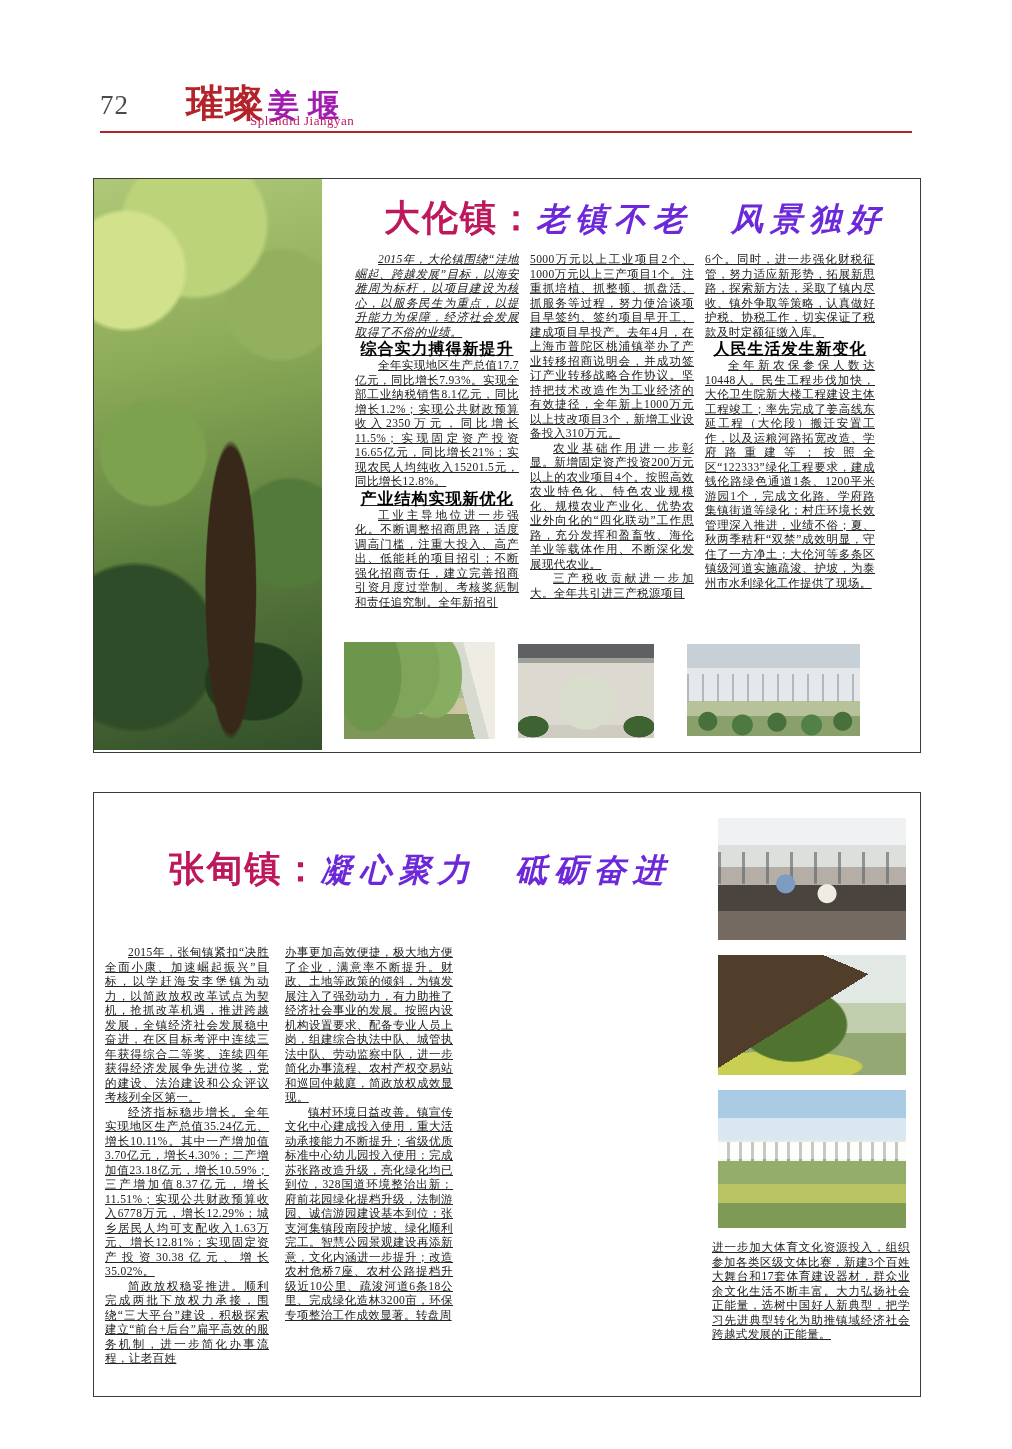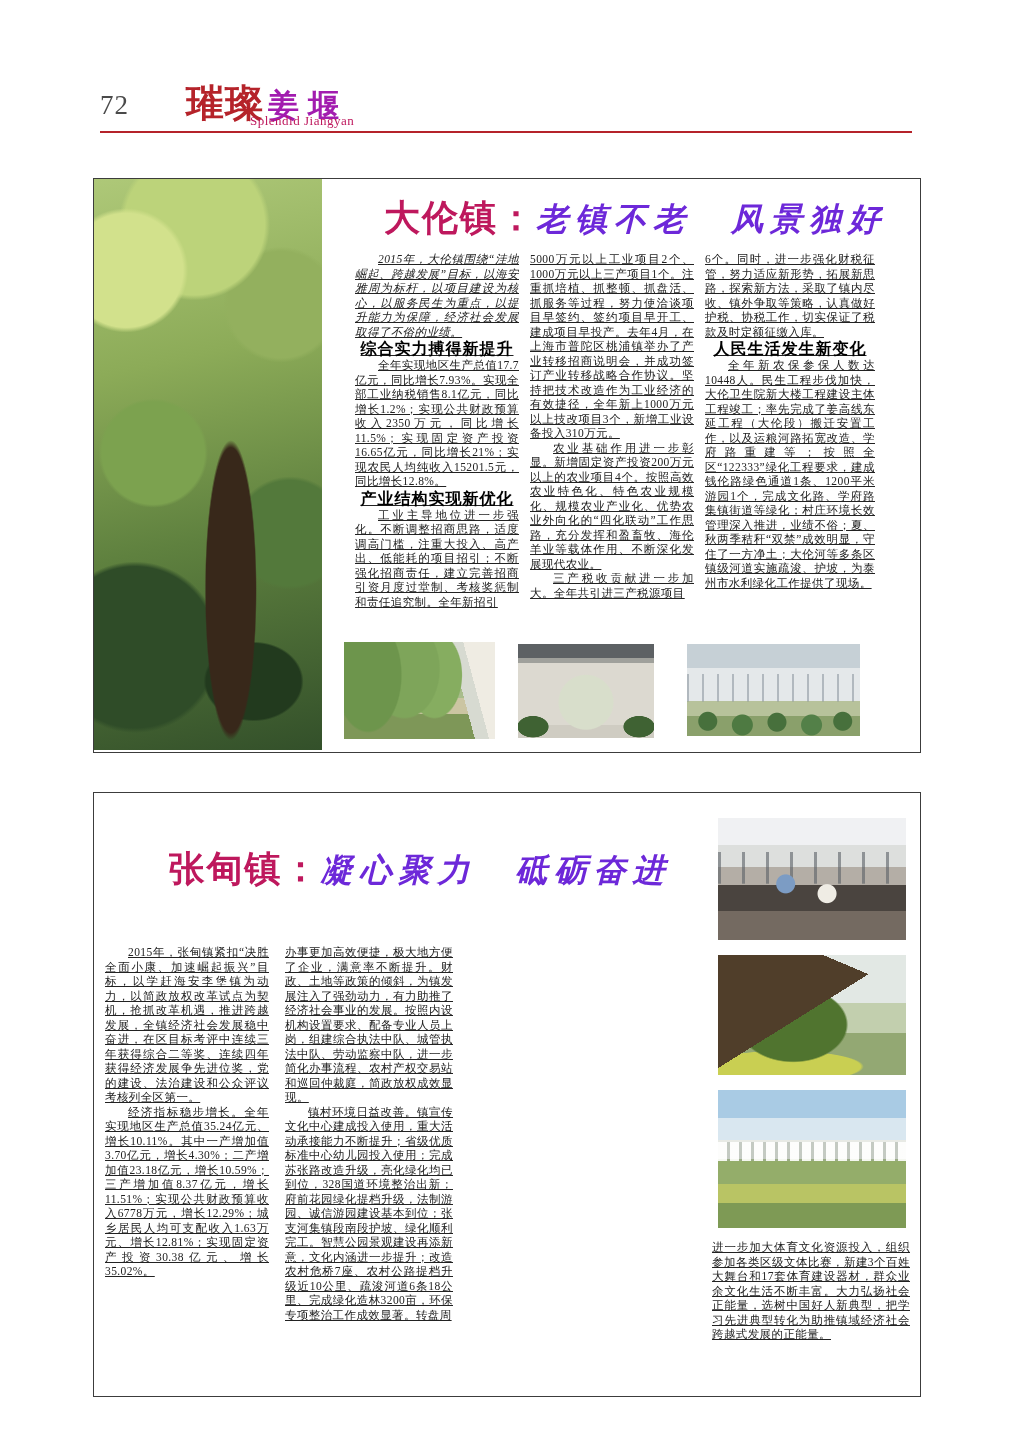--- a/index.html
+++ b/index.html
@@ -153,20 +153,21 @@
       <span class="town">张甸镇：</span><span class="slogan">凝心聚力　砥砺奋进</span>
     </div>
 
     <div class="abs photo photo-hall" style="left:624px;top:25px;width:188px;height:122px;"></div>
     <div class="abs photo photo-pavilion" style="left:624px;top:162px;width:188px;height:120px;"></div>
     <div class="abs photo photo-aerial" style="left:624px;top:297px;width:188px;height:138px;"></div>
 
     <div class="abs coltext" style="left:11px;top:152px;width:164px;height:428px;">
       <p class="ind">2015年，张甸镇紧扣“决胜全面小康、加速崛起振兴”目标，以学赶海安李堡镇为动力，以简政放权改革试点为契机，抢抓改革机遇，推进跨越发展，全镇经济社会发展稳中奋进，在区目标考评中连续三年获得综合二等奖、连续四年获得经济发展争先进位奖，党的建设、法治建设和公众评议考核列全区第一。</p>
       <p class="ind">经济指标稳步增长。全年实现地区生产总值35.24亿元、增长10.11%。其中一产增加值3.70亿元，增长4.30%；二产增加值23.18亿元，增长10.59%；三产增加值8.37亿元，增长11.51%；实现公共财政预算收入6778万元，增长12.29%；城乡居民人均可支配收入1.63万元、增长12.81%；实现固定资产投资30.38亿元、增长35.02%。</p>
+      <p class="ind">简政放权稳妥推进。顺利完成两批下放权力承接，围绕“三大平台”建设，积极探索建立“前台+后台”扁平高效的服务机制，进一步简化办事流程，让老百姓</p>
     </div>
 
     <div class="abs coltext" style="left:191px;top:152px;width:168px;height:428px;">
       <p>办事更加高效便捷，极大地方便了企业，满意率不断提升。财政、土地等政策的倾斜，为镇发展注入了强劲动力，有力助推了经济社会事业的发展。按照内设机构设置要求、配备专业人员上岗，组建综合执法中队、城管执法中队、劳动监察中队，进一步简化办事流程、农村产权交易站和巡回仲裁庭，简政放权成效显现。</p>
       <p class="ind">镇村环境日益改善。镇宣传文化中心建成投入使用，重大活动承接能力不断提升；省级优质标准中心幼儿园投入使用；完成苏张路改造升级，亮化绿化均已到位，328国道环境整治出新；府前花园绿化提档升级，法制游园、诚信游园建设基本到位；张支河集镇段南段护坡、绿化顺利完工。智慧公园景观建设再添新意，文化内涵进一步提升；改造农村危桥7座、农村公路提档升级近10公里、疏浚河道6条18公里、完成绿化造林3200亩，环保专项整治工作成效显著。转盘周</p>
     </div>
 
     <div class="abs coltext" style="left:376px;top:152px;width:172px;height:428px;">
     </div>
 

